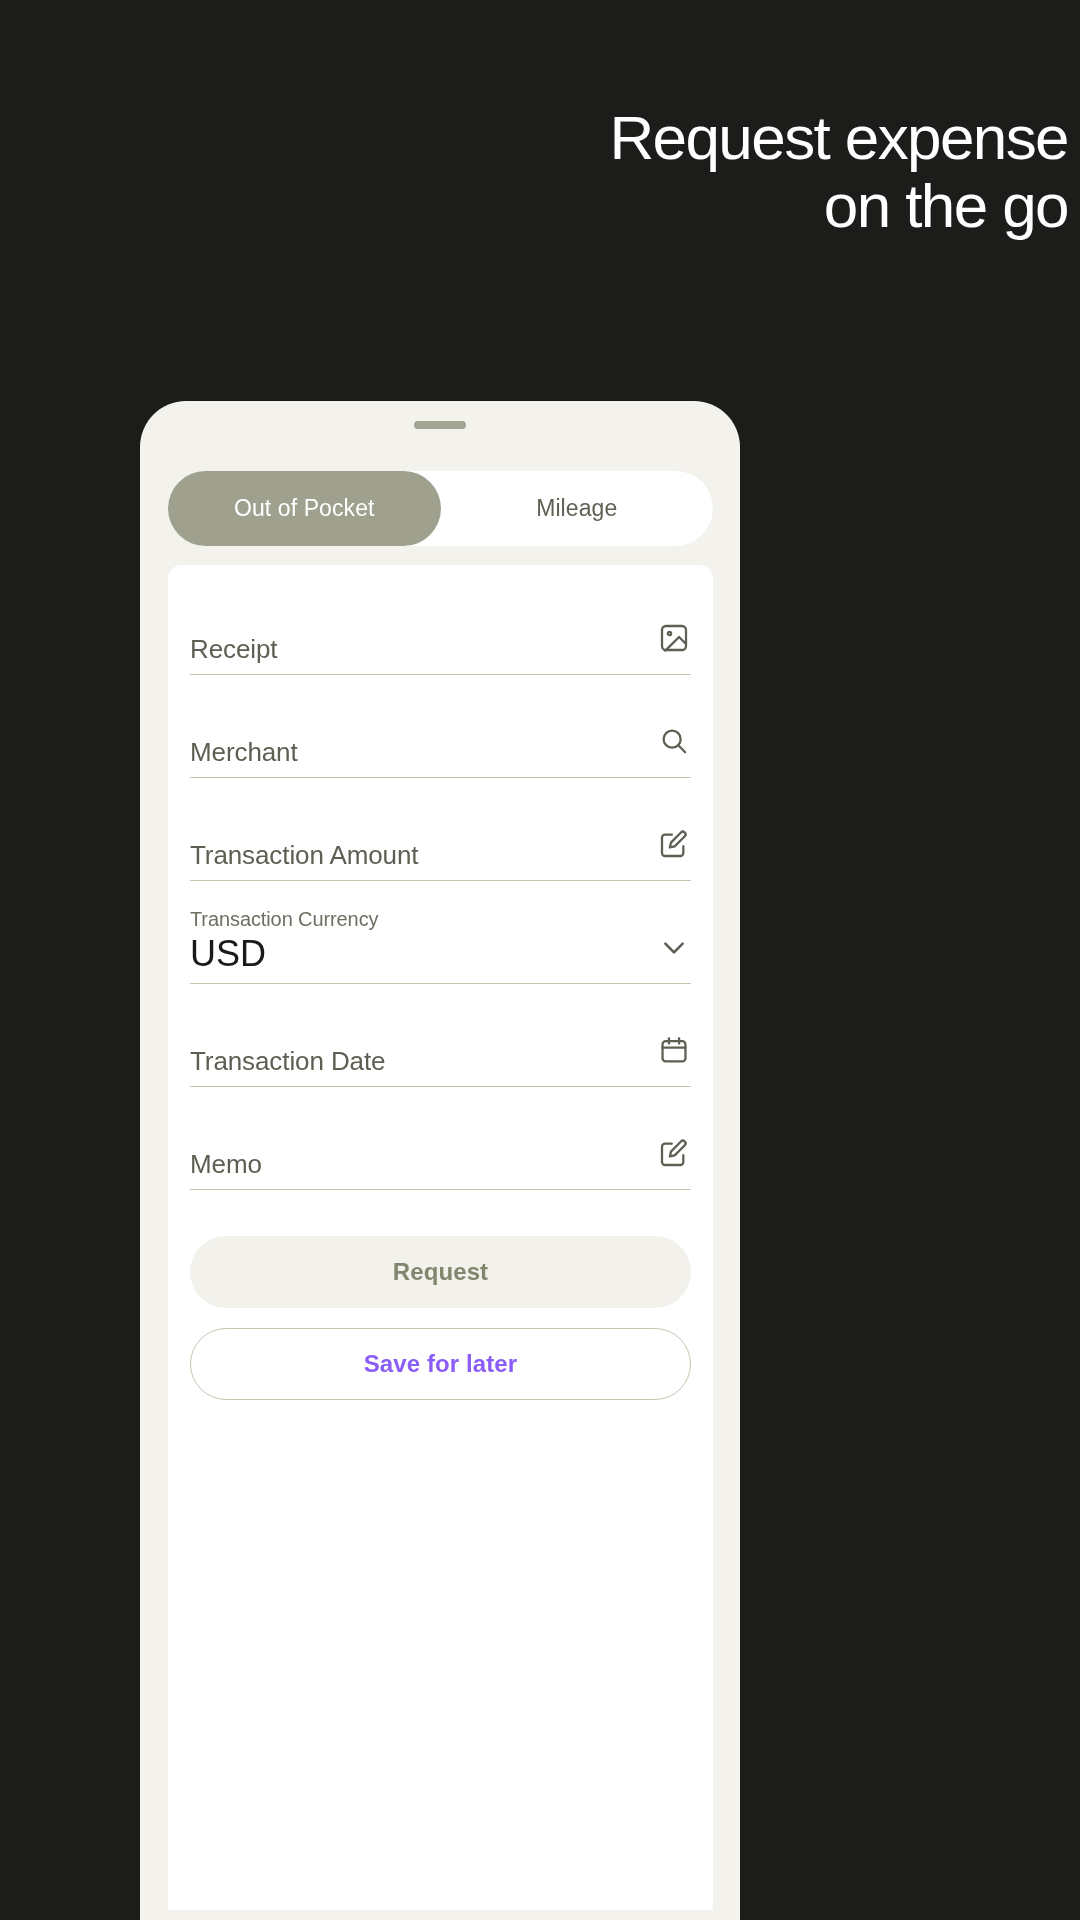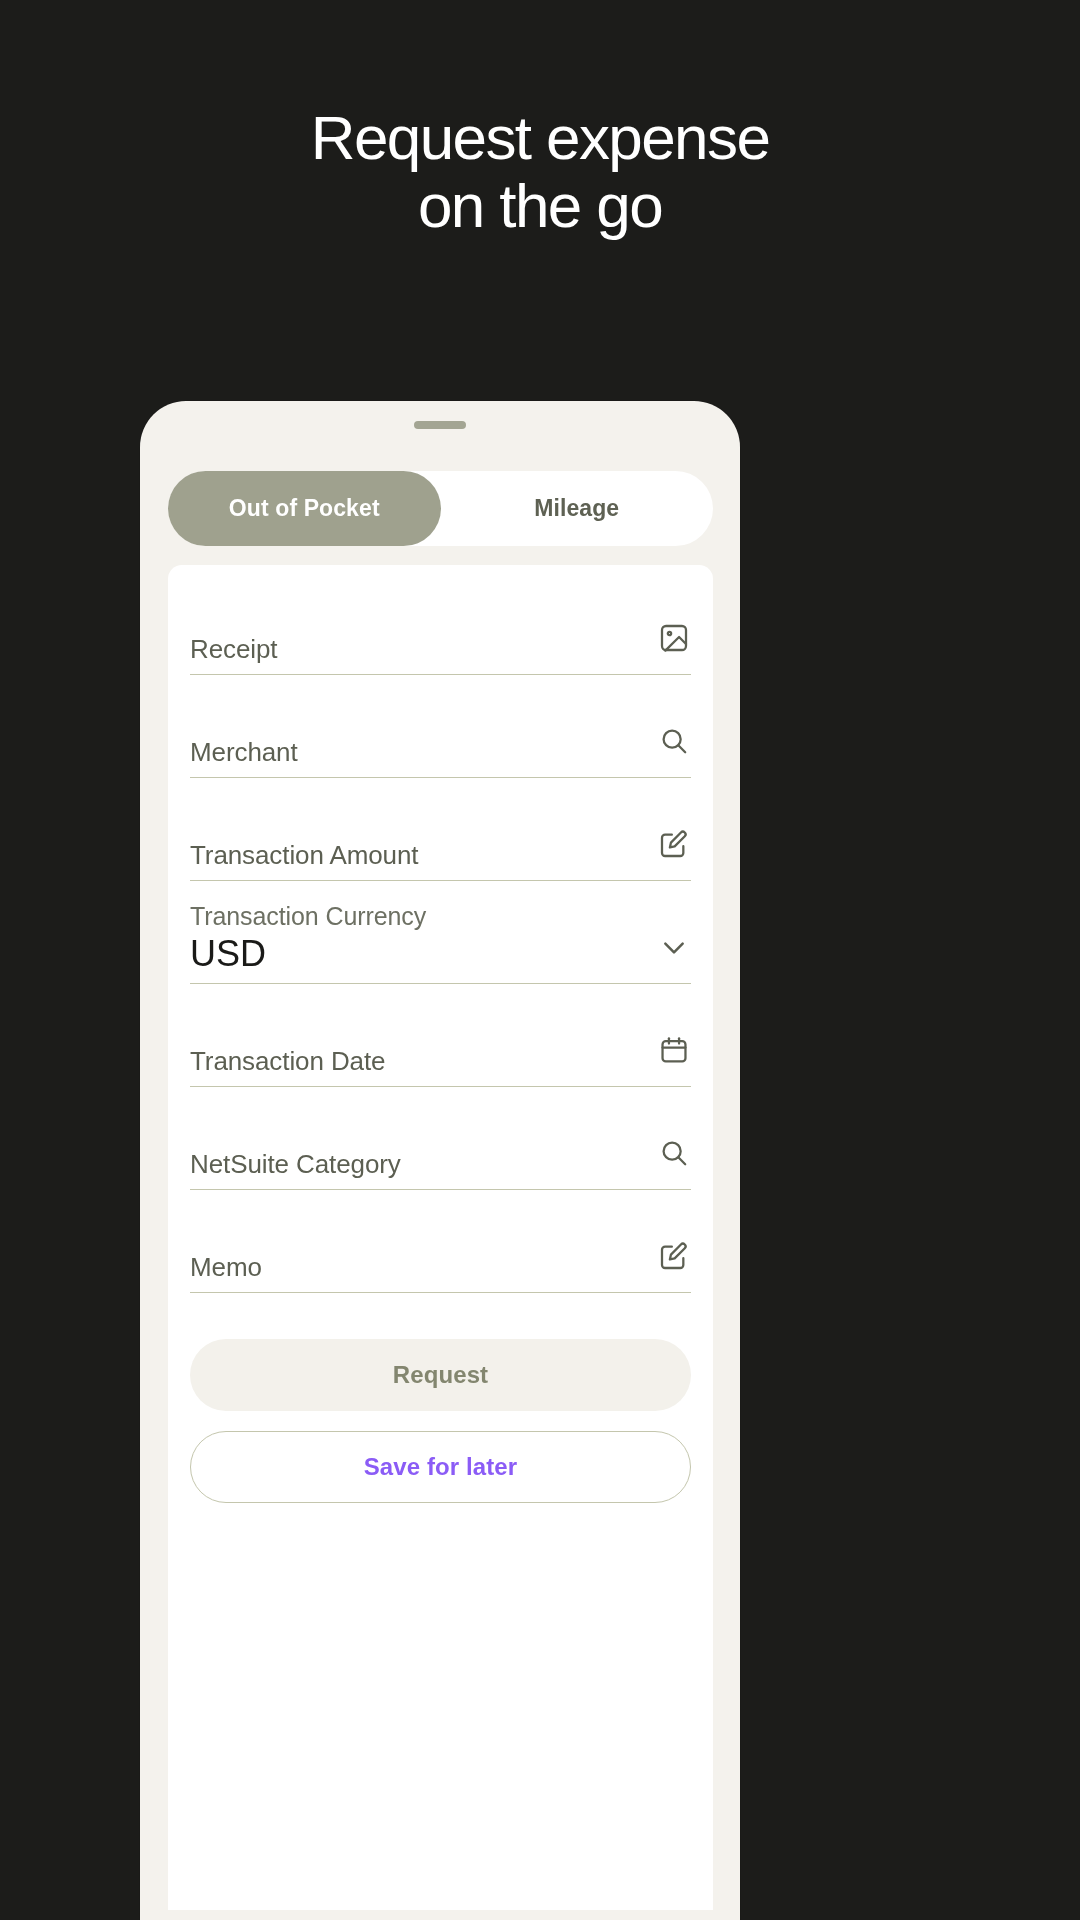--- a/index.html
+++ b/index.html
@@ -22,21 +22,21 @@
     top: 104px;
     left: 0;
     width: 1080px;
     text-align: center;
     color: #ffffff;
     font-size: 62px;
     line-height: 1.0;
     font-weight: 400;
     letter-spacing: -1.6px;
   }
-  .headline-line { display: block; padding: 3px 0; }
+  .headline-line { display: block; padding: 3px 12px; text-align: right; }
 
   
   .phone {
     position: absolute;
     left: 140px;
     top: 401px;
     width: 600px;
     height: 1519px;
     background: #f4f2ed;
     border-radius: 46px 46px 0 0;
@@ -67,21 +67,21 @@
     display: flex;
     align-items: center;
   }
   .tab {
     flex: 1 1 0;
     height: 75px;
     display: flex;
     align-items: center;
     justify-content: center;
     font-size: 23px;
-    font-weight: bold;
+    font-weight: normal;
     letter-spacing: 0.1px;
     border-radius: 38px;
     color: #5e6153;
     box-sizing: border-box;
     cursor: pointer;
   }
   .tab.active {
     background: #9fa18e;
     color: #ffffff;
   }
@@ -114,21 +114,21 @@
 
   .field-text { display: flex; flex-direction: column; justify-content: flex-end; }
 
   .field-label {
     font-size: 26px;
     color: #5c5f52;
     letter-spacing: -0.1px;
     line-height: 1.15;
   }
   .field-label.small {
-    font-size: 25px;
+    font-size: 20px;
     color: #6d7063;
     margin-bottom: 2px;
   }
   .field-value {
     font-size: 36px;
     color: #1a1a18;
     line-height: 1.15;
   }
 
   .field-icon {
@@ -250,31 +250,20 @@
       <span class="field-icon">
         <svg width="32" height="32" viewBox="0 0 24 24" fill="none" stroke="currentColor" stroke-width="1.7" stroke-linecap="round" stroke-linejoin="round">
           <rect x="3.4" y="5.4" width="17.2" height="15.2" rx="2.4"></rect>
           <path d="M3.4 10.2h17.2"></path>
           <path d="M8.2 3.2v4"></path>
           <path d="M15.8 3.2v4"></path>
         </svg>
       </span>
     </div>
 
-    <div class="field">
-      <div class="field-text">
-        <span class="field-label">NetSuite Category</span>
-      </div>
-      <span class="field-icon">
-        <svg width="32" height="32" viewBox="0 0 24 24" fill="none" stroke="currentColor" stroke-width="1.7" stroke-linecap="round">
-          <circle cx="10.6" cy="10.6" r="6.4"></circle>
-          <path d="M15.4 15.4L20.4 20.4"></path>
-        </svg>
-      </span>
-    </div>
 
     <div class="field">
       <div class="field-text">
         <span class="field-label">Memo</span>
       </div>
       <span class="field-icon">
         <svg width="32" height="32" viewBox="0 0 24 24" fill="none" stroke="currentColor" stroke-width="1.7" stroke-linecap="round" stroke-linejoin="round">
           <path d="M19 13.6v5.1a2.3 2.3 0 0 1-2.3 2.3H5.3A2.3 2.3 0 0 1 3 18.7V7.3A2.3 2.3 0 0 1 5.3 5h5.1"></path>
           <path d="M17.2 3.4a2 2 0 0 1 2.9 2.8l-7.6 7.6-3.6.8.8-3.6z"></path>
         </svg>

